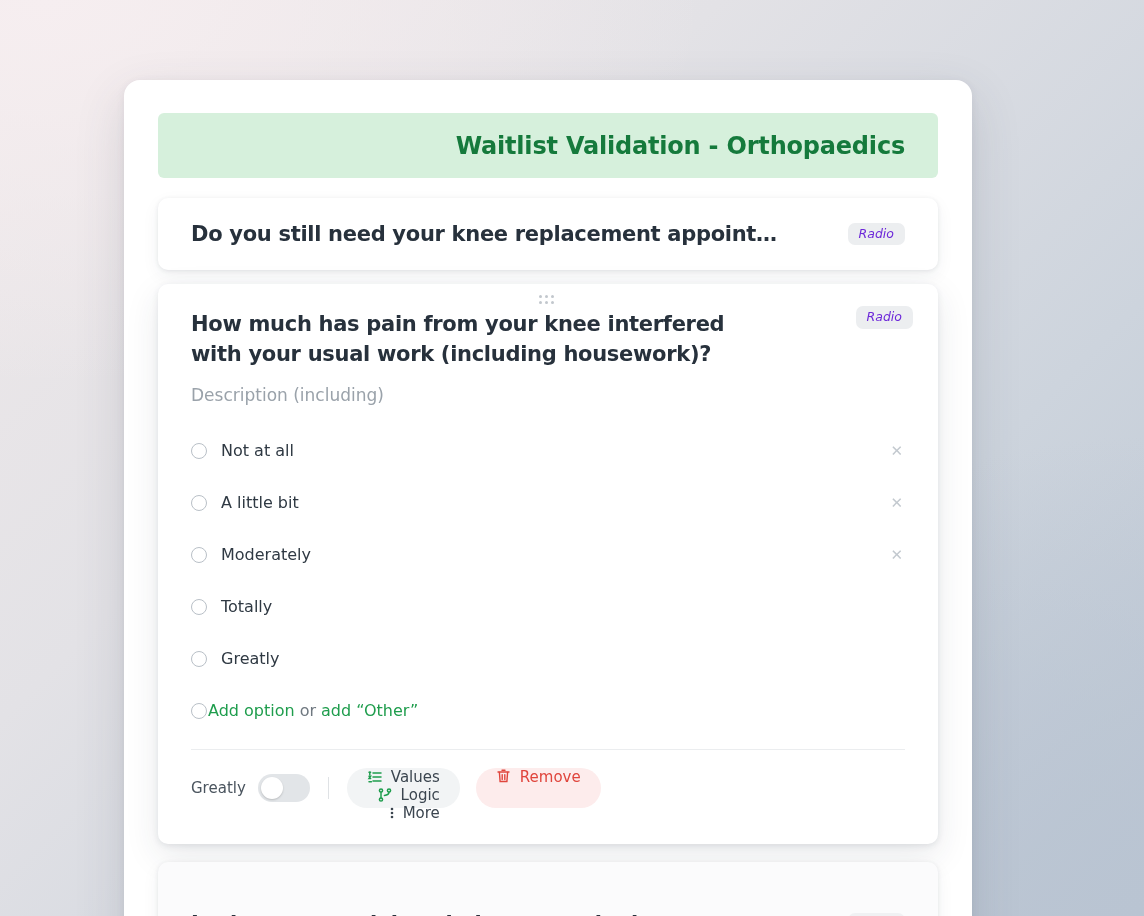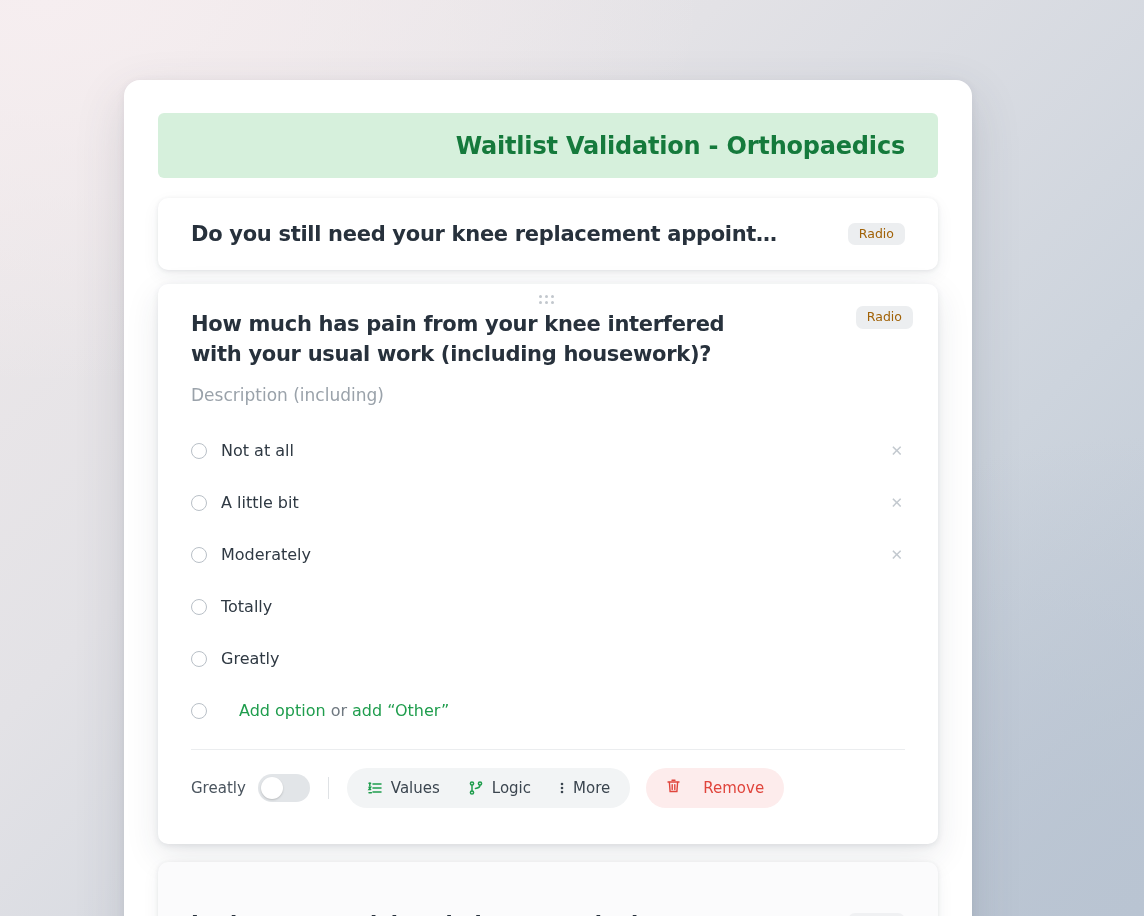--- a/index.html
+++ b/index.html
@@ -85,26 +85,27 @@
     color: #27313c;
     letter-spacing: -0.3px;
     white-space: nowrap;
     overflow: hidden;
     text-overflow: ellipsis;
     flex: 1;
   }
 
   .type-badge {
     background: #eceef0;
-    color: #a16207;
+    color: #6d28d9;
     font-size: 12.5px;
     border-radius: 7px;
     padding: 5px 11px;
     line-height: 1;
     white-space: nowrap;
+    font-style: italic;
   }
 
   
   .q-expanded {
     margin-top: 14px;
     width: 780px;
     padding: 26px 33px 0 33px;
     box-shadow: 0 2px 6px rgba(40,50,70,0.10), 0 12px 34px rgba(40,50,70,0.10);
     height: 560px;
   }
@@ -192,21 +193,21 @@
     color: #1f9d4d;
   }
   .add-row .or {
     color: #6f7880;
     margin: 0 5px;
   }
   .add-row .link {
     cursor: pointer;
   }
   .add-row-text {
-    margin-left: 32px;
+    margin-left: 1px;
     font-size: 16px;
   }
 
   .divider {
     margin-top: 12px;
     height: 1px;
     background: #ebedef;
   }
 
   
@@ -246,39 +247,40 @@
     background: #dfe2e5;
   }
 
   .pill-group {
     display: flex;
     align-items: flex-end;
     background: #f2f4f5;
     border-radius: 22px;
     height: 40px;
     padding: 0 6px;
+    flex-direction: column;
   }
   .pill-btn {
     display: flex;
     align-items: center;
     gap: 8px;
     padding: 0 14px;
     height: 40px;
     font-size: 15px;
     color: #3b454f;
     cursor: pointer;
     white-space: nowrap;
   }
   .pill-btn svg { display: block; }
 
   .remove-btn {
     margin-left: 16px;
     display: flex;
-    align-items: center;
-    gap: 22px;
+    align-items: flex-start;
+    gap: 9px;
     background: #fdecec;
     color: #e0453c;
     border-radius: 22px;
     height: 40px;
     padding: 0 20px;
     font-size: 15px;
     cursor: pointer;
     white-space: nowrap;
   }
 

